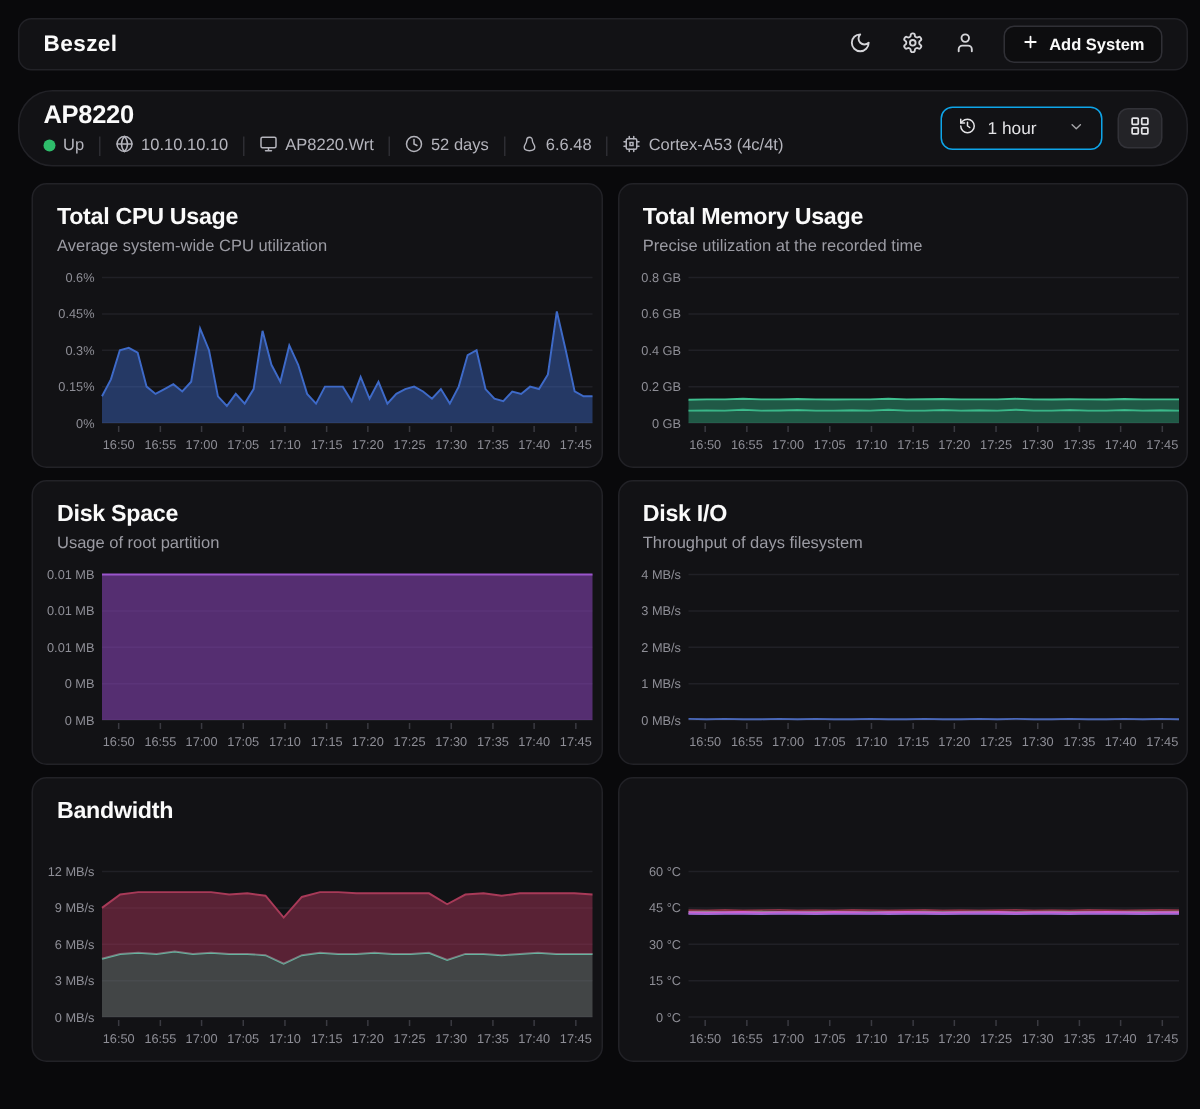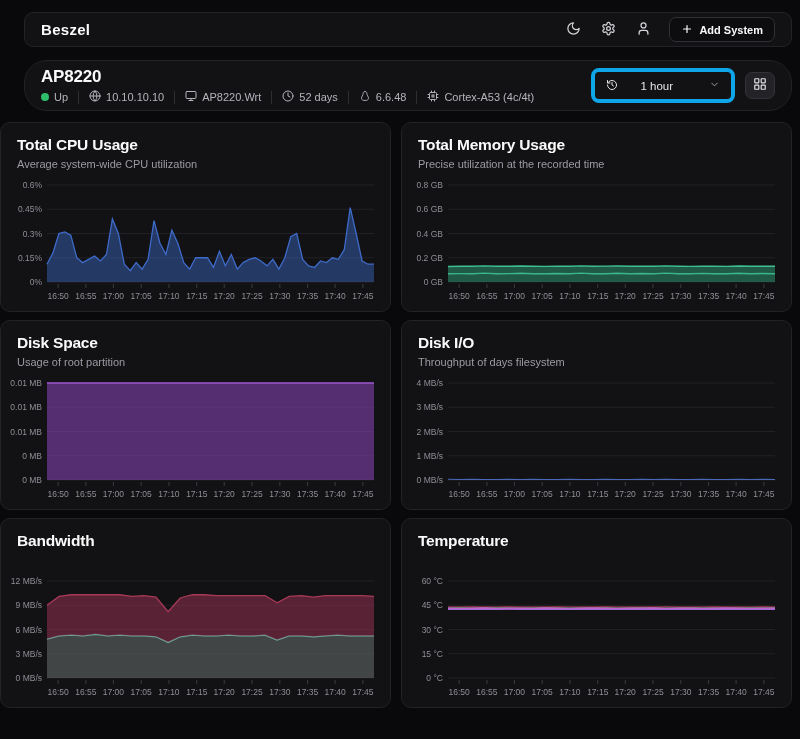--- a/index.html
+++ b/index.html
@@ -1,37 +1,37 @@
 <!DOCTYPE html>
 <html><head>
 <meta charset="utf-8">
 <style>
   html,body{margin:0;padding:0;background:#09090b;font-family:"Liberation Sans",sans-serif;color:#fafafa;}
   body{width:800px;height:739px;position:relative;overflow:hidden;}
-  .bar{position:absolute;left:24px;right:8px;background:#121215;border:1px solid #222227;border-radius:9px;box-sizing:border-box;}
+  .bar{position:absolute;left:12px;right:8px;background:#121215;border:1px solid #222227;border-radius:9px;box-sizing:border-box;}
   
   .navbar{top:12px;height:35px;display:flex;align-items:center;padding:0 16px;}
   .brand{font-size:15px;font-weight:800;letter-spacing:.3px;}
   .nav-right{margin-left:auto;display:flex;align-items:center;gap:16px;}
   .icon-btn{background:none;border:none;padding:2px;color:#d4d4d8;cursor:pointer;display:flex;align-items:center;}
   .add-btn{display:flex;align-items:center;gap:6px;height:25px;padding:0 11px;background:#0d0d0f;border:1px solid #303036;border-radius:7px;color:#fafafa;font-size:11px;font-weight:600;cursor:pointer;}
   
   .syscard{top:60px;height:51px;display:flex;align-items:center;padding:0 16px;border-radius:23px;}
   .sys-left{display:flex;flex-direction:column;gap:3px;}
   .sys-name{font-size:17px;font-weight:700;letter-spacing:-.2px;}
   .meta{display:flex;align-items:center;font-size:11px;color:#b4b4bc;}
   .meta .item{display:flex;align-items:center;gap:5px;}
   .meta svg{color:#b4b4bc;}
   .sep{width:1px;height:13px;background:#2d2d33;margin:0 10px;}
   .dot{width:8px;height:8px;border-radius:50%;background:#2ebd6b;}
   .sys-right{margin-left:auto;display:flex;align-items:center;gap:10px;}
-  .range-select{display:flex;align-items:center;gap:22px;height:27px;padding:0 11px;background:#121215;border:4px solid #0ea5e9;border-radius:8px;font-size:11.5px;color:#e4e4e7;cursor:pointer;}
+  .range-select{display:flex;align-items:center;gap:7px;height:27px;padding:0 11px;background:#121215;border:1px solid #0ea5e9;border-radius:8px;font-size:11.5px;color:#e4e4e7;cursor:pointer;}
   .grid-btn{width:30px;height:27px;display:flex;align-items:center;justify-content:center;background:#232327;border:1px solid #323238;border-radius:7px;color:#e4e4e7;cursor:pointer;}
   
-  .grid{position:absolute;left:0;right:8px;top:122px;display:grid;grid-template-columns:1fr 1fr;gap:8px 10px;}
+  .grid{position:absolute;left:21px;right:8px;top:122px;display:grid;grid-template-columns:1fr 1fr;gap:8px 10px;}
   .card{position:relative;height:190px;background:#121215;border:1px solid #222227;border-radius:10px;box-sizing:border-box;padding:13px 16px 4px;}
   .card h2{margin:0;font-size:15.5px;font-weight:700;letter-spacing:-.2px;}
   .card .sub{margin-top:4px;font-size:11px;color:#9b9ba3;}
   .chart{position:absolute;left:8px;bottom:4px;}
   text{font-family:"Liberation Sans",sans-serif;}
 </style>
 </head>
 <body>
 
 <header class="bar navbar">
@@ -368,21 +368,20 @@
         <text x="326.087" y="120" text-anchor="middle" fill="#8e8e96" font-size="8.5">17:40</text>
         <line x1="353.882" x2="353.882" y1="105" y2="109" stroke="#3a3a41" stroke-width="1"></line>
         <text x="353.882" y="120" text-anchor="middle" fill="#8e8e96" font-size="8.5">17:45</text>
         <path d="M38,64.2L50.111111111111114,60.96666666666667L62.22222222222222,60.15833333333333L74.33333333333333,60.96666666666667L86.44444444444444,59.35L98.55555555555554,60.96666666666667L110.66666666666666,60.15833333333333L122.77777777777777,60.96666666666667L134.88888888888889,60.96666666666667L147,61.775L159.1111111111111,67.43333333333334L171.22222222222223,61.775L183.33333333333331,60.15833333333333L195.44444444444443,60.96666666666667L207.55555555555554,60.96666666666667L219.66666666666669,60.15833333333333L231.77777777777777,60.96666666666667L243.88888888888889,60.96666666666667L256,60.15833333333333L268.1111111111111,65.00833333333333L280.2222222222222,60.96666666666667L292.33333333333337,60.96666666666667L304.44444444444446,61.775L316.55555555555554,60.96666666666667L328.66666666666663,60.15833333333333L340.77777777777777,60.96666666666667L352.88888888888886,60.96666666666667L365,60.96666666666667L365,103L38,103Z" fill="rgba(105,111,111,0.55)" stroke="none"></path>
         <polyline points="38,64.2 50.111111111111114,60.96666666666667 62.22222222222222,60.15833333333333 74.33333333333333,60.96666666666667 86.44444444444444,59.35 98.55555555555554,60.96666666666667 110.66666666666666,60.15833333333333 122.77777777777777,60.96666666666667 134.88888888888889,60.96666666666667 147,61.775 159.1111111111111,67.43333333333334 171.22222222222223,61.775 183.33333333333331,60.15833333333333 195.44444444444443,60.96666666666667 207.55555555555554,60.96666666666667 219.66666666666669,60.15833333333333 231.77777777777777,60.96666666666667 243.88888888888889,60.96666666666667 256,60.15833333333333 268.1111111111111,65.00833333333333 280.2222222222222,60.96666666666667 292.33333333333337,60.96666666666667 304.44444444444446,61.775 316.55555555555554,60.96666666666667 328.66666666666663,60.15833333333333 340.77777777777777,60.96666666666667 352.88888888888886,60.96666666666667 365,60.96666666666667" fill="none" stroke="#64b5a0" stroke-width="1.3"></polyline>
         <path d="M38,30.25L50.111111111111114,21.35833333333332L62.22222222222222,19.74166666666666L74.33333333333333,19.74166666666666L86.44444444444444,19.74166666666666L98.55555555555554,19.74166666666666L110.66666666666666,19.74166666666666L122.77777777777777,21.35833333333332L134.88888888888889,20.549999999999997L147,22.166666666666657L159.1111111111111,36.71666666666668L171.22222222222223,22.97500000000001L183.33333333333331,19.74166666666666L195.44444444444443,19.74166666666666L207.55555555555554,20.549999999999997L219.66666666666669,20.549999999999997L231.77777777777777,20.549999999999997L243.88888888888889,20.549999999999997L256,20.549999999999997L268.1111111111111,27.825000000000003L280.2222222222222,21.35833333333332L292.33333333333337,20.549999999999997L304.44444444444446,22.166666666666657L316.55555555555554,20.549999999999997L328.66666666666663,20.549999999999997L340.77777777777777,20.549999999999997L352.88888888888886,20.549999999999997L365,21.35833333333332L365,60.96666666666667L352.88888888888886,60.96666666666667L340.77777777777777,60.96666666666667L328.66666666666663,60.15833333333333L316.55555555555554,60.96666666666667L304.44444444444446,61.775L292.33333333333337,60.96666666666667L280.2222222222222,60.96666666666667L268.1111111111111,65.00833333333333L256,60.15833333333333L243.88888888888889,60.96666666666667L231.77777777777777,60.96666666666667L219.66666666666669,60.15833333333333L207.55555555555554,60.96666666666667L195.44444444444443,60.96666666666667L183.33333333333331,60.15833333333333L171.22222222222223,61.775L159.1111111111111,67.43333333333334L147,61.775L134.88888888888889,60.96666666666667L122.77777777777777,60.96666666666667L110.66666666666666,60.15833333333333L98.55555555555554,60.96666666666667L86.44444444444444,59.35L74.33333333333333,60.96666666666667L62.22222222222222,60.15833333333333L50.111111111111114,60.96666666666667L38,64.2Z" fill="rgba(160,50,85,0.5)" stroke="none"></path>
         <polyline points="38,30.25 50.111111111111114,21.35833333333332 62.22222222222222,19.74166666666666 74.33333333333333,19.74166666666666 86.44444444444444,19.74166666666666 98.55555555555554,19.74166666666666 110.66666666666666,19.74166666666666 122.77777777777777,21.35833333333332 134.88888888888889,20.549999999999997 147,22.166666666666657 159.1111111111111,36.71666666666668 171.22222222222223,22.97500000000001 183.33333333333331,19.74166666666666 195.44444444444443,19.74166666666666 207.55555555555554,20.549999999999997 219.66666666666669,20.549999999999997 231.77777777777777,20.549999999999997 243.88888888888889,20.549999999999997 256,20.549999999999997 268.1111111111111,27.825000000000003 280.2222222222222,21.35833333333332 292.33333333333337,20.549999999999997 304.44444444444446,22.166666666666657 316.55555555555554,20.549999999999997 328.66666666666663,20.549999999999997 340.77777777777777,20.549999999999997 352.88888888888886,20.549999999999997 365,21.35833333333332" fill="none" stroke="#a83a58" stroke-width="1.3"></polyline>
       </svg>
   </section>
   <section class="card">
-    <h2>Temperature</h2>
     <svg class="chart" width="369" height="128" viewBox="0 0 369 128">
         <line x1="38" x2="365" y1="6" y2="6" stroke="#202026" stroke-width="1"></line>
         <text x="33" y="9" text-anchor="end" fill="#8e8e96" font-size="8.5">60 °C</text>
         <line x1="38" x2="365" y1="30.25" y2="30.25" stroke="#202026" stroke-width="1"></line>
         <text x="33" y="33.25" text-anchor="end" fill="#8e8e96" font-size="8.5">45 °C</text>
         <line x1="38" x2="365" y1="54.5" y2="54.5" stroke="#202026" stroke-width="1"></line>
         <text x="33" y="57.5" text-anchor="end" fill="#8e8e96" font-size="8.5">30 °C</text>
         <line x1="38" x2="365" y1="78.75" y2="78.75" stroke="#202026" stroke-width="1"></line>
         <text x="33" y="81.75" text-anchor="end" fill="#8e8e96" font-size="8.5">15 °C</text>
         <line x1="38" x2="365" y1="103" y2="103" stroke="#202026" stroke-width="1"></line>

